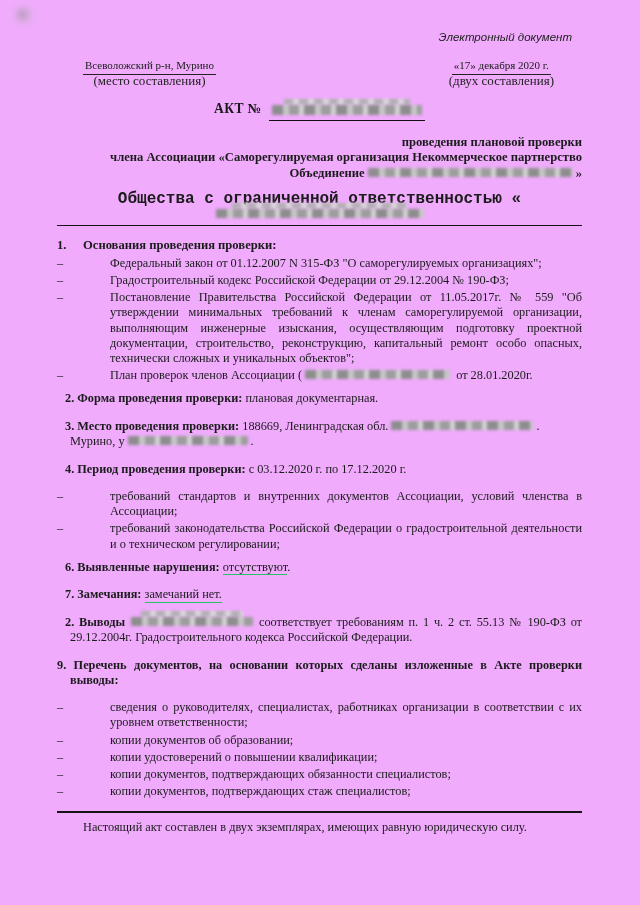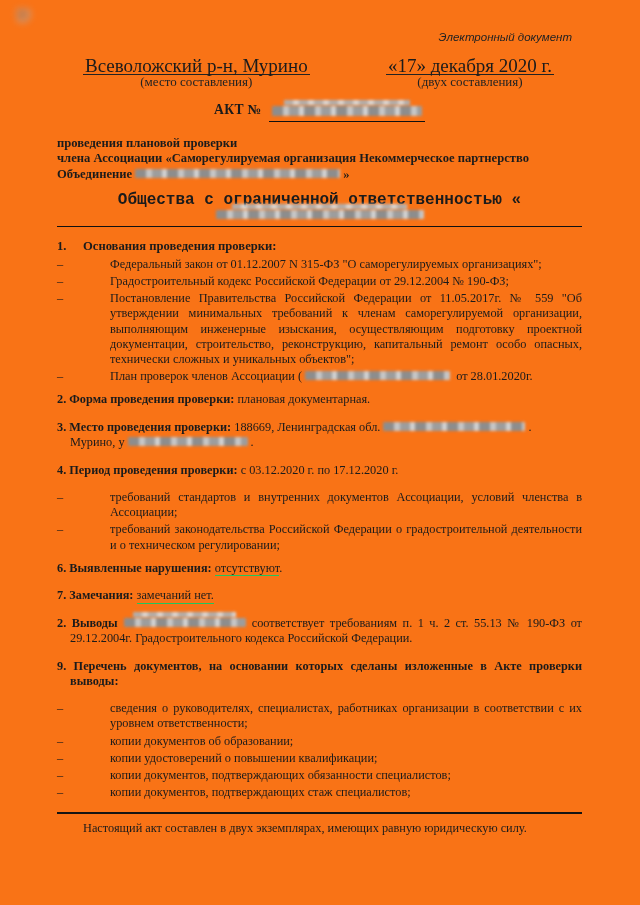--- a/index.html
+++ b/index.html
@@ -1,21 +1,21 @@
 <!DOCTYPE html>
 <html lang="ru"><head>
 <meta charset="utf-8">
 <style>
   html,body { margin:0; padding:0; background:#ffffff; }
   .page {
     position:relative;
     width:640px; height:905px;
     box-sizing:border-box;
     padding:30px 58px 0 57px;
-    background:#f97316;
+    background:#f0abfc;
     overflow:hidden;
     font-family:"Liberation Serif","DejaVu Serif",serif;
     font-size:12.3px;
     line-height:15.2px;
     color:#1b1b1b;
   }
   .smudge {
     position:absolute; left:16px; top:8px; width:16px; height:16px;
     background:radial-gradient(circle at 40% 40%, #6a6a6a 0%, #b9b9b9 55%, transparent 75%);
     filter:blur(3px); opacity:.45;
@@ -25,48 +25,48 @@
     font-family:"Liberation Sans","DejaVu Sans",sans-serif;
     font-style:italic;
     font-size:11.5px;
     padding-right:10px;
     color:#222;
   }
   .hdr { display:flex; justify-content:space-between; margin-top:13px; }
   .hdr .blk { text-align:center; }
   .hdr .blk-left  { margin-left:26px; }
   .hdr .blk-right { margin-right:28px; }
-  .hdr .val { display:inline-block; font-size:19px; border-bottom:1.2px solid #222; padding:0 2px 1px 2px;text-align:center; }
+  .hdr .val { display:inline-block; font-size:11px; border-bottom:1.2px solid #222; padding:0 2px 1px 2px;text-align:center; }
   .hdr .cap { font-size:13px; line-height:10px; margin-top:1px; color:#222; }
 
   .act { text-align:center; margin-top:15px; font-weight:bold; font-size:13.6px; letter-spacing:.4px; }
   .act .u-wrap { display:inline-block; border-bottom:1.6px solid #101010; margin-left:7px; padding-bottom:1px; vertical-align:-2px; }
 
-  .title { text-align:left; font-weight:bold; margin-top:14px; font-size:12.6px; line-height:15.5px; }
+  .title { text-align:right; font-weight:bold; margin-top:14px; font-size:12.6px; line-height:15.5px; }
 
   .org { margin-top:11px; text-align:center; font-weight:bold; font-size:16px;font-family:Liberation Mono, monospace; }
   .org .u-wrap { display:inline-block; border-bottom:1.8px solid #111; padding:0 2px 2px 2px; }
 
   .redact {
     display:inline-block;
     height:9px;
     border-radius:1px;
     background:repeating-linear-gradient(90deg,#8d8d8d 0 11px,#c6c6c6 11px 17px,#9d9d9d 17px 27px,#d2d2d2 27px 32px);
     filter:blur(1.6px);
     vertical-align:baseline;
     margin:0 3px;
     position:relative;
   }
   .redact.tworow::before {
     content:""; position:absolute; top:-6px; left:8%; width:84%; height:5px;
     background:repeating-linear-gradient(90deg,#b0b0b0 0 9px,#d8d8d8 9px 15px);
   }
 
   .sec { margin-top:8px; text-align:justify; padding-left:13px; text-indent:-13px; }
-  .sec b { font-weight:bold; }
+  .sec b { font-weight:bold;margin-left:8px; }
   .sec-h1 { margin-top:12px; font-weight:bold; font-size:12.6px; }
   .sec-h1 .num { display:inline-block; width:26px; }
   .sec-h9 { margin-top:8px; font-weight:bold; text-align:justify; }
 
   .list { margin-top:3px; }
   .li { display:flex; margin-top:2px; }
   .li .mk { flex:0 0 13px; width:13px; }
   .li .lt { flex:1; text-align:justify;margin-left:40px; }
 
   .u { border-bottom:1px solid #22c55e; padding-bottom:.5px; }

